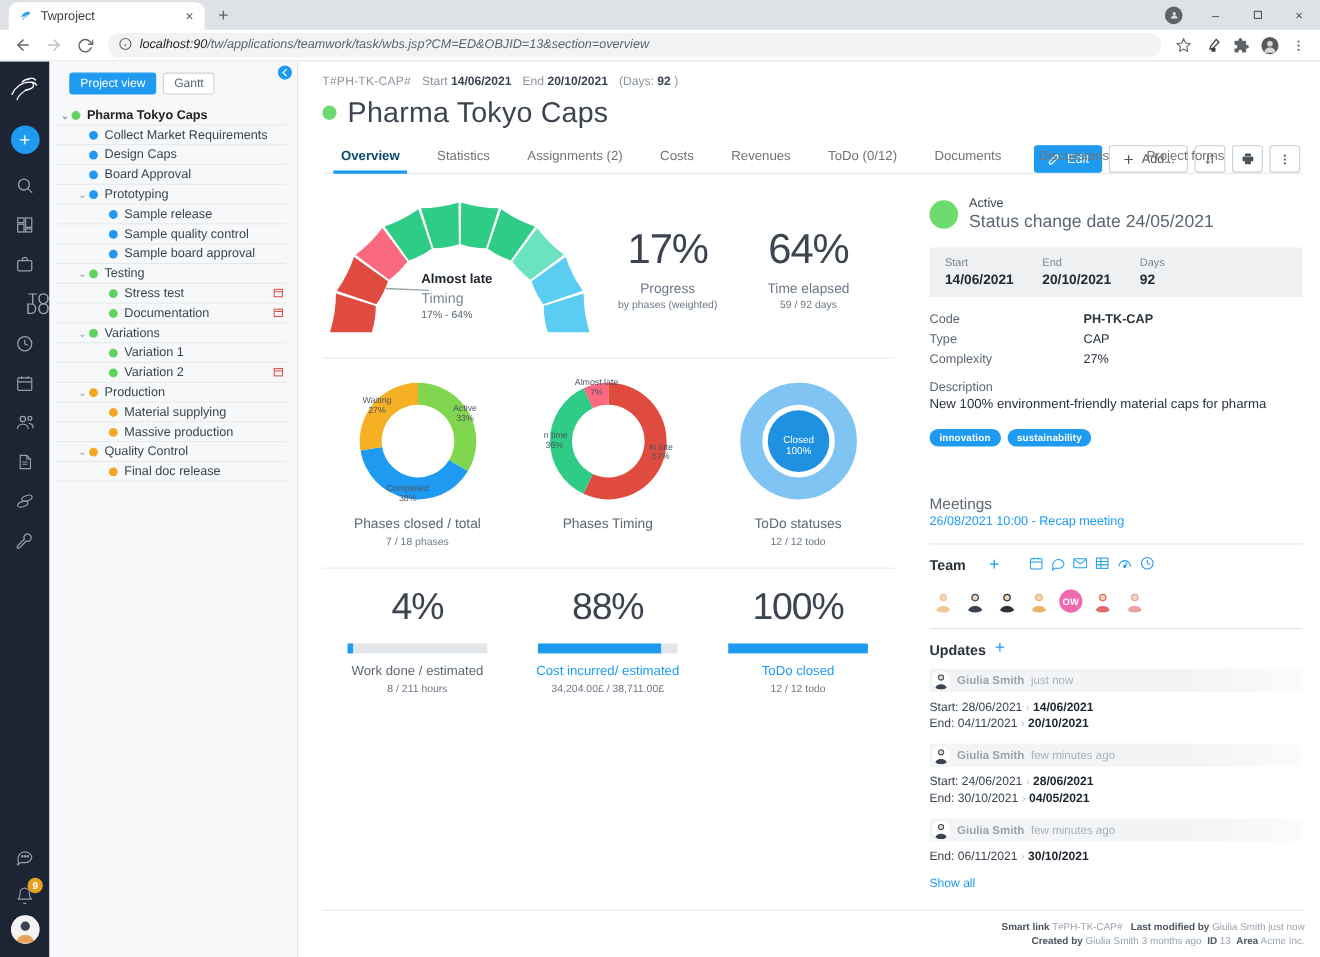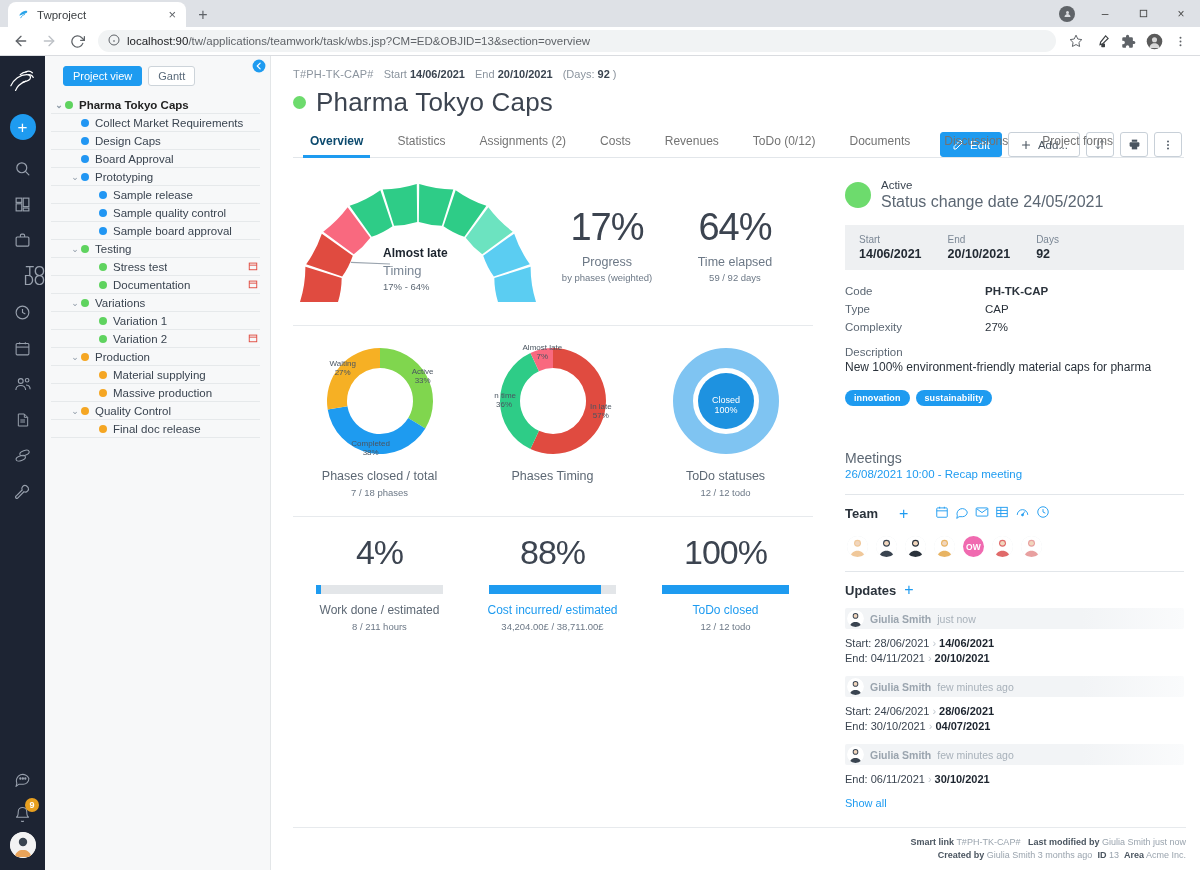--- a/index.html
+++ b/index.html
@@ -78,20 +78,21 @@
     height: 22px;
     background: #f1f3f4;
     border-radius: 11px;
     display: flex;
     align-items: center;
     padding: 0 10px;
     gap: 7px;
     margin: 0 6px;
     font-size: 11.5px;
     color: #202124;
+    font-style: italic;
   }
   .omnibox .url-host { color: #202124; }
   .omnibox .url-rest { color: #5f6368; }
   .tb-icon {
     width: 24px; height: 24px;
     display: flex; align-items: center; justify-content: center;
     color: #5f6368;
   }
 
   
@@ -1032,21 +1033,21 @@
                     <circle cx="13" cy="9" r="4.3" fill="#3a4450"></circle>
                     <path d="M4.5 26c0-4.6 3.8-7.6 8.5-7.6s8.5 3 8.5 7.6z" fill="#3a4450"></path>
                     <circle cx="13" cy="9" r="2.9" fill="#f1d6bd"></circle>
                   </svg>
                 </span>
                 <span class="who">Giulia Smith</span>
                 <span class="when">few minutes ago</span>
               </div>
               <div class="upd-lines">
                 <div><span class="old">Start: 24/06/2021</span><span class="arrow">›</span><span class="new">28/06/2021</span></div>
-                <div><span class="old">End: 30/10/2021</span><span class="arrow">›</span><span class="new">04/07/2021</span></div>
+                <div><span class="old">End: 30/10/2021</span><span class="arrow">›</span><span class="new">04/05/2021</span></div>
               </div>
             </div>
             <div class="upd">
               <div class="upd-bar">
                 <span class="av">
                   <svg width="17" height="17" viewBox="0 0 26 26">
                     <rect width="26" height="26" fill="#ffffff"></rect>
                     <circle cx="13" cy="9" r="4.3" fill="#3a4450"></circle>
                     <path d="M4.5 26c0-4.6 3.8-7.6 8.5-7.6s8.5 3 8.5 7.6z" fill="#3a4450"></path>
                     <circle cx="13" cy="9" r="2.9" fill="#f1d6bd"></circle>

